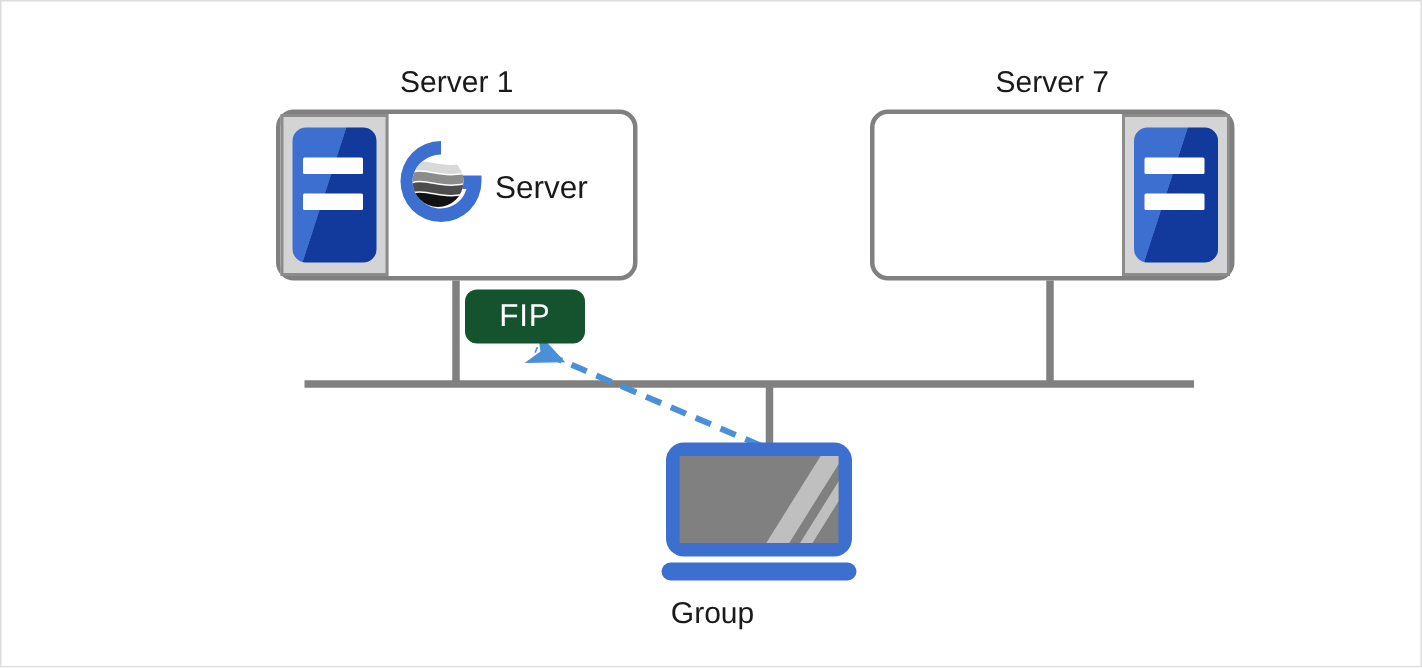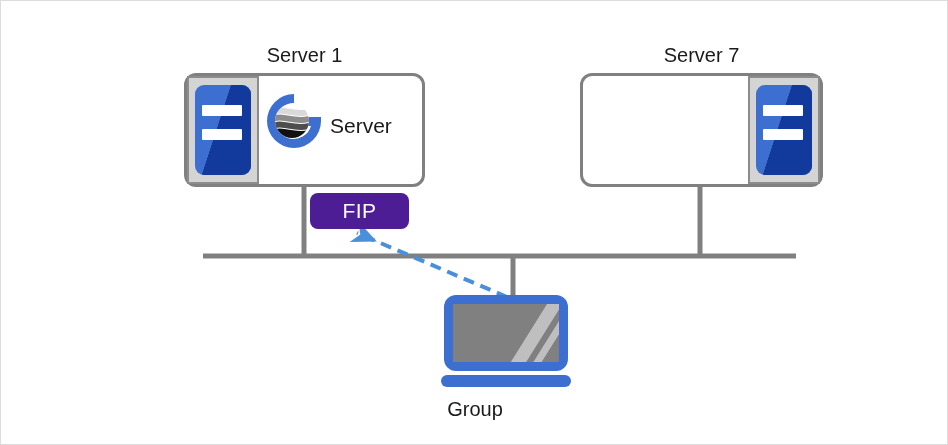--- a/index.html
+++ b/index.html
@@ -103,23 +103,23 @@
     left: 329px;
     top: 114px;
     font-size: 21px;
   }
 
   
   #fip-badge {
     position: absolute;
     left: 309px;
     top: 192px;
-    width: 99px;
+    width: 80px;
     height: 36px;
-    background: #4c1d95;
+    background: #14532d;
     border-radius: 8px;
     color: #ffffff;
     font-family: "Liberation Sans", sans-serif;
     font-size: 21px;
     display: flex;
     align-items: center;
     justify-content: center;
     letter-spacing: 0.5px;
   }
 

